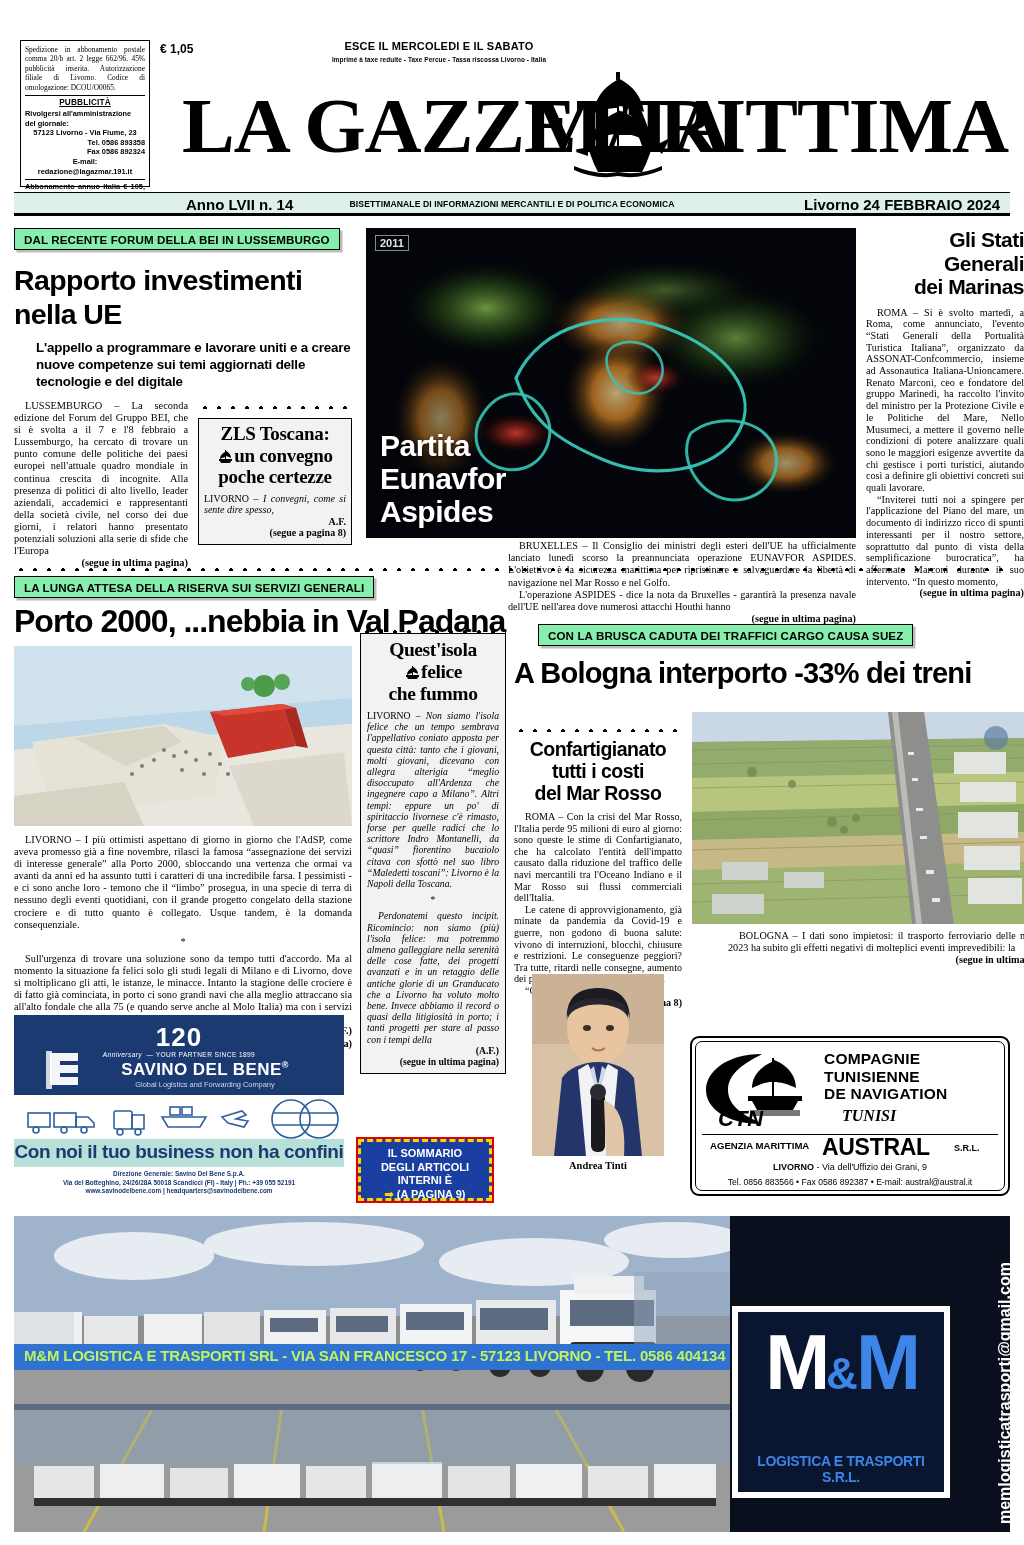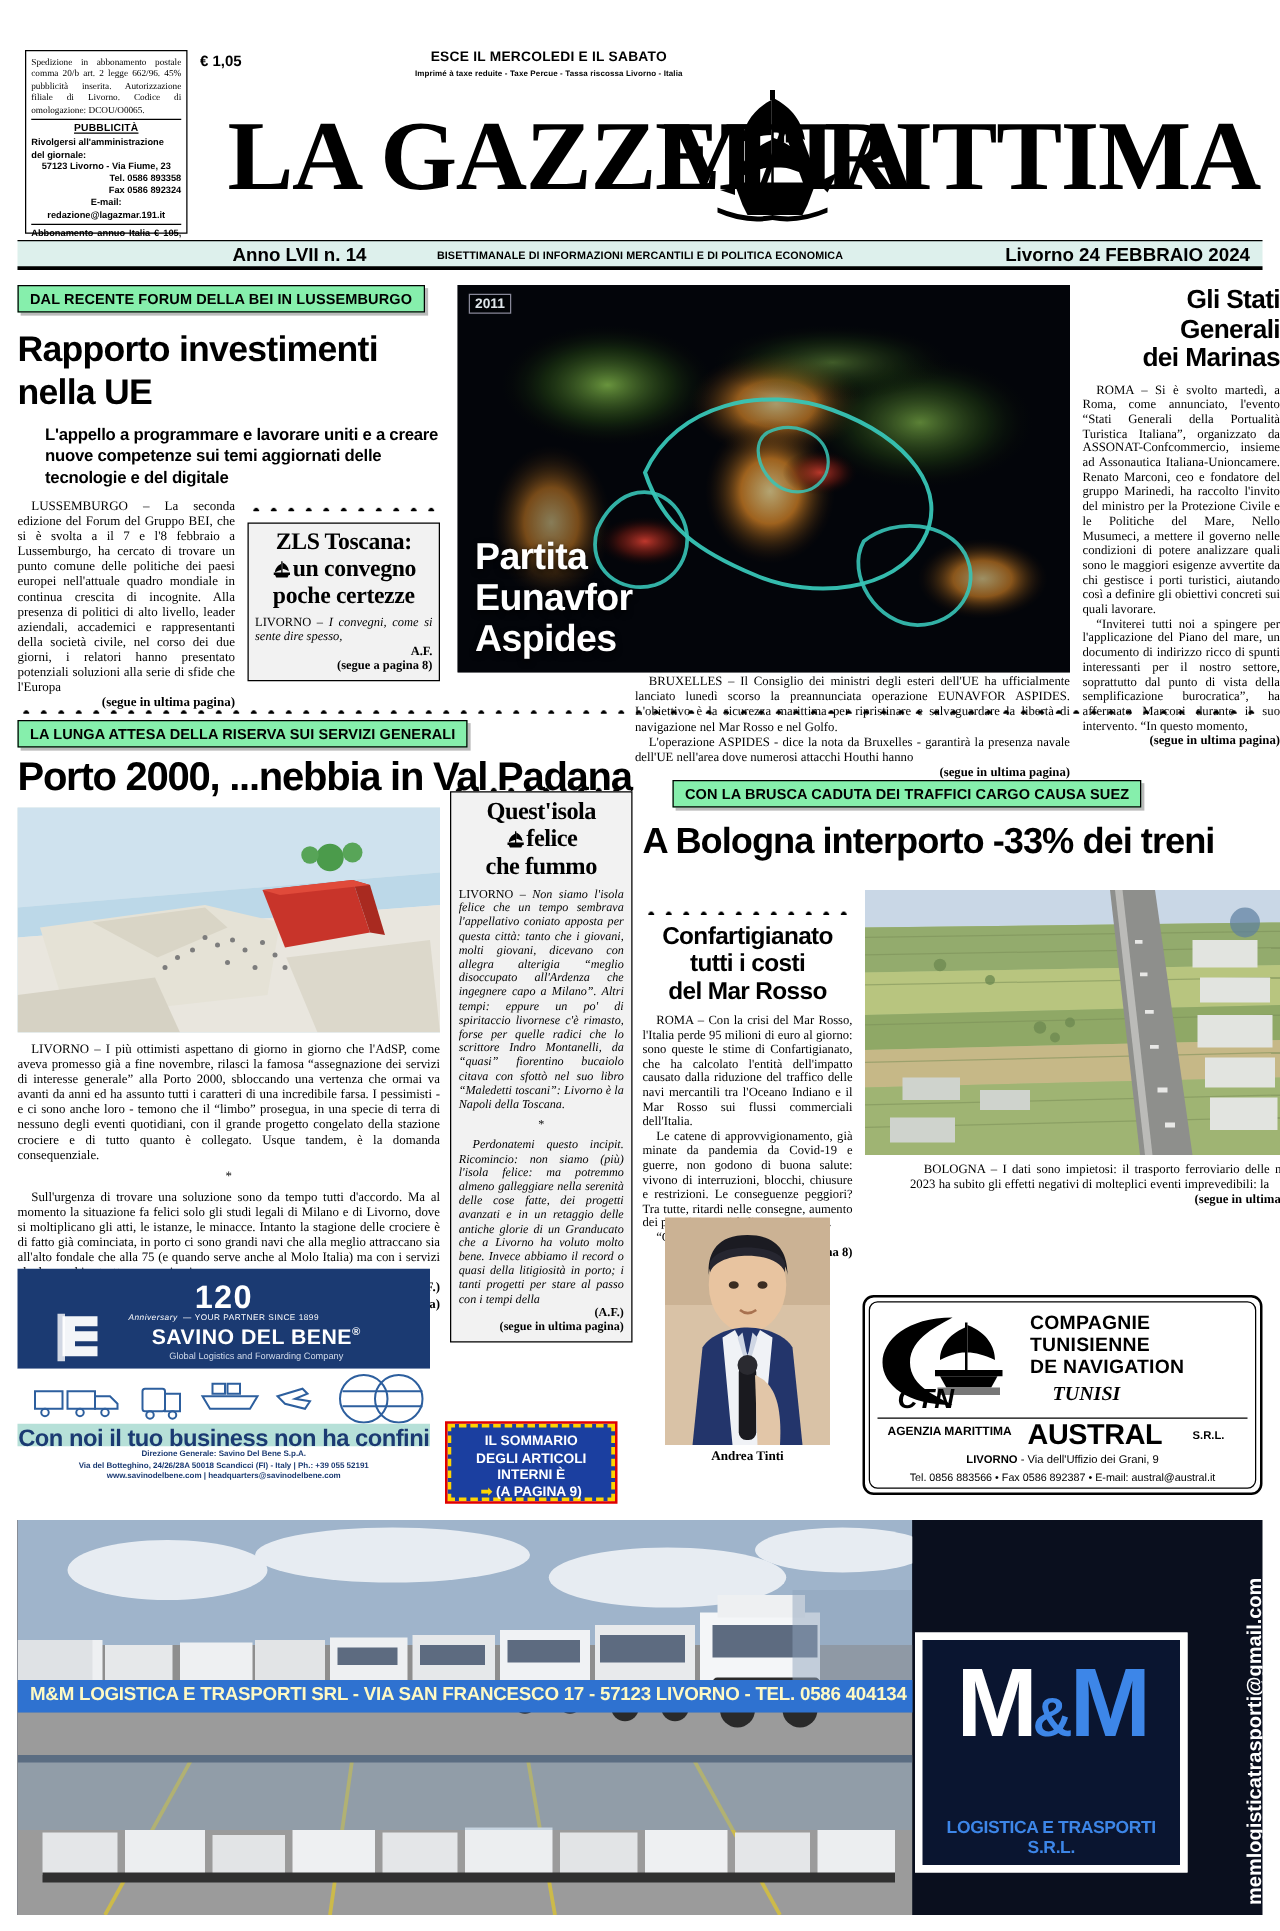--- a/index.html
+++ b/index.html
@@ -151,21 +151,21 @@
   .sdb-blue { width: 100%; height: 80px; background: #1b3a72; position: relative; }
   .sdb-120 { position: absolute; left: 0; right: 0; top: 7px; text-align: center; color: #fff;
              font-family: "Liberation Sans", sans-serif; font-weight: bold; font-size: 26px; letter-spacing: 1px; }
   .sdb-anniv { position: absolute; left: 0; right: 0; top: 36px; text-align: center; color: #fff;
                font-family: "Liberation Sans", sans-serif; font-size: 6.6px; letter-spacing: .4px; }
   .sdb-name { position: absolute; left: 52px; right: 0; top: 45px; text-align: center; color: #fff;
               font-family: "Liberation Sans", sans-serif; font-weight: bold; font-size: 17px; letter-spacing: .4px; }
   .sdb-tag { position: absolute; left: 52px; right: 0; top: 65px; text-align: center; color: #cfd9ea;
              font-family: "Liberation Sans", sans-serif; font-size: 7.4px; }
   .sdb-icons { width: 100%; height: 44px; position: relative; background: #fff; }
-  .sdb-band { width: 100%; height: 18px; background: #b6e0d8; position: relative; }
+  .sdb-band { width: 100%; height: 28px; background: #b6e0d8; position: relative; }
   .sdb-band span { position: absolute; left: 0; right: 0; top: 2px; text-align: center; color: #1b3a72;
                    font-family: "Liberation Sans", sans-serif; font-weight: bold; font-size: 19px; letter-spacing: -.4px; }
   .sdb-foot { width: 100%; padding-top: 3px; text-align: center; color: #1b3a72;
               font-family: "Liberation Sans", sans-serif; font-size: 6.4px; line-height: 8.6px; font-weight: bold; }
 
   .ad-ctn { position: absolute; left: 690px; top: 1036px; width: 320px; height: 160px;
             border: 2.5px solid #000; border-radius: 9px; background: #fff; }
   .ctn-inner { position: absolute; inset: 3px; border: 1.5px solid #000; border-radius: 7px; }
   .ctn-logo { position: absolute; left: 8px; top: 10px; width: 120px; height: 82px; }
   .ctn-word { position: absolute; left: 132px; top: 12px; font-family: "Liberation Sans", sans-serif;
@@ -181,21 +181,21 @@
              font-weight: bold; font-size: 9px; }
   .ctn-addr { position: absolute; left: 0; right: 0; top: 124px; text-align: center;
               font-family: "Liberation Sans", sans-serif; font-size: 9px; font-weight: bold; }
   .ctn-addr .light { font-weight: normal; }
   .ctn-tel { position: absolute; left: 0; right: 0; top: 139px; text-align: center;
              font-family: "Liberation Sans", sans-serif; font-size: 8.6px; }
 
   .ad-mm { position: absolute; left: 14px; top: 1216px; width: 996px; height: 316px; background: #0a0f1e; overflow: hidden; }
   .mm-photo { position: absolute; left: 0; top: 0; width: 716px; height: 316px; overflow: hidden; }
   .mm-band { position: absolute; left: 0; top: 128px; width: 716px; height: 26px; background: #2f72d0; }
-  .mm-band span { position: absolute; left: 10px; top: 3px; color: #fef9c3; font-family: "Liberation Sans", sans-serif;
+  .mm-band span { position: absolute; left: 10px; top: 3px; color: #bef264; font-family: "Liberation Sans", sans-serif;
                   font-weight: bold; font-size: 15px; letter-spacing: -.2px; }
   .mm-logo { position: absolute; left: 718px; top: 90px; width: 218px; height: 192px; background: #fff; border: 3px solid #fff; }
   .mm-logo-in { position: absolute; inset: 3px; background: #0a1530; }
   .mm-big { position: absolute; left: 0; right: 0; top: 10px; text-align: center; color: #fff;
             font-family: "Liberation Sans", sans-serif; font-weight: bold; font-size: 78px; line-height: 80px; letter-spacing: -4px; }
   .mm-big .b { color: #3d86e8; }
   .mm-sub { position: absolute; left: 0; right: 0; bottom: 7px; text-align: center; color: #3d86e8;
             font-family: "Liberation Sans", sans-serif; font-weight: bold; font-size: 14px; letter-spacing: -.3px; }
   .mm-mail { position: absolute; right: 6px; top: 0; height: 316px; width: 30px; }
   .mm-mail span { display: block; color: #fff; font-family: "Liberation Sans", sans-serif; font-weight: bold;

